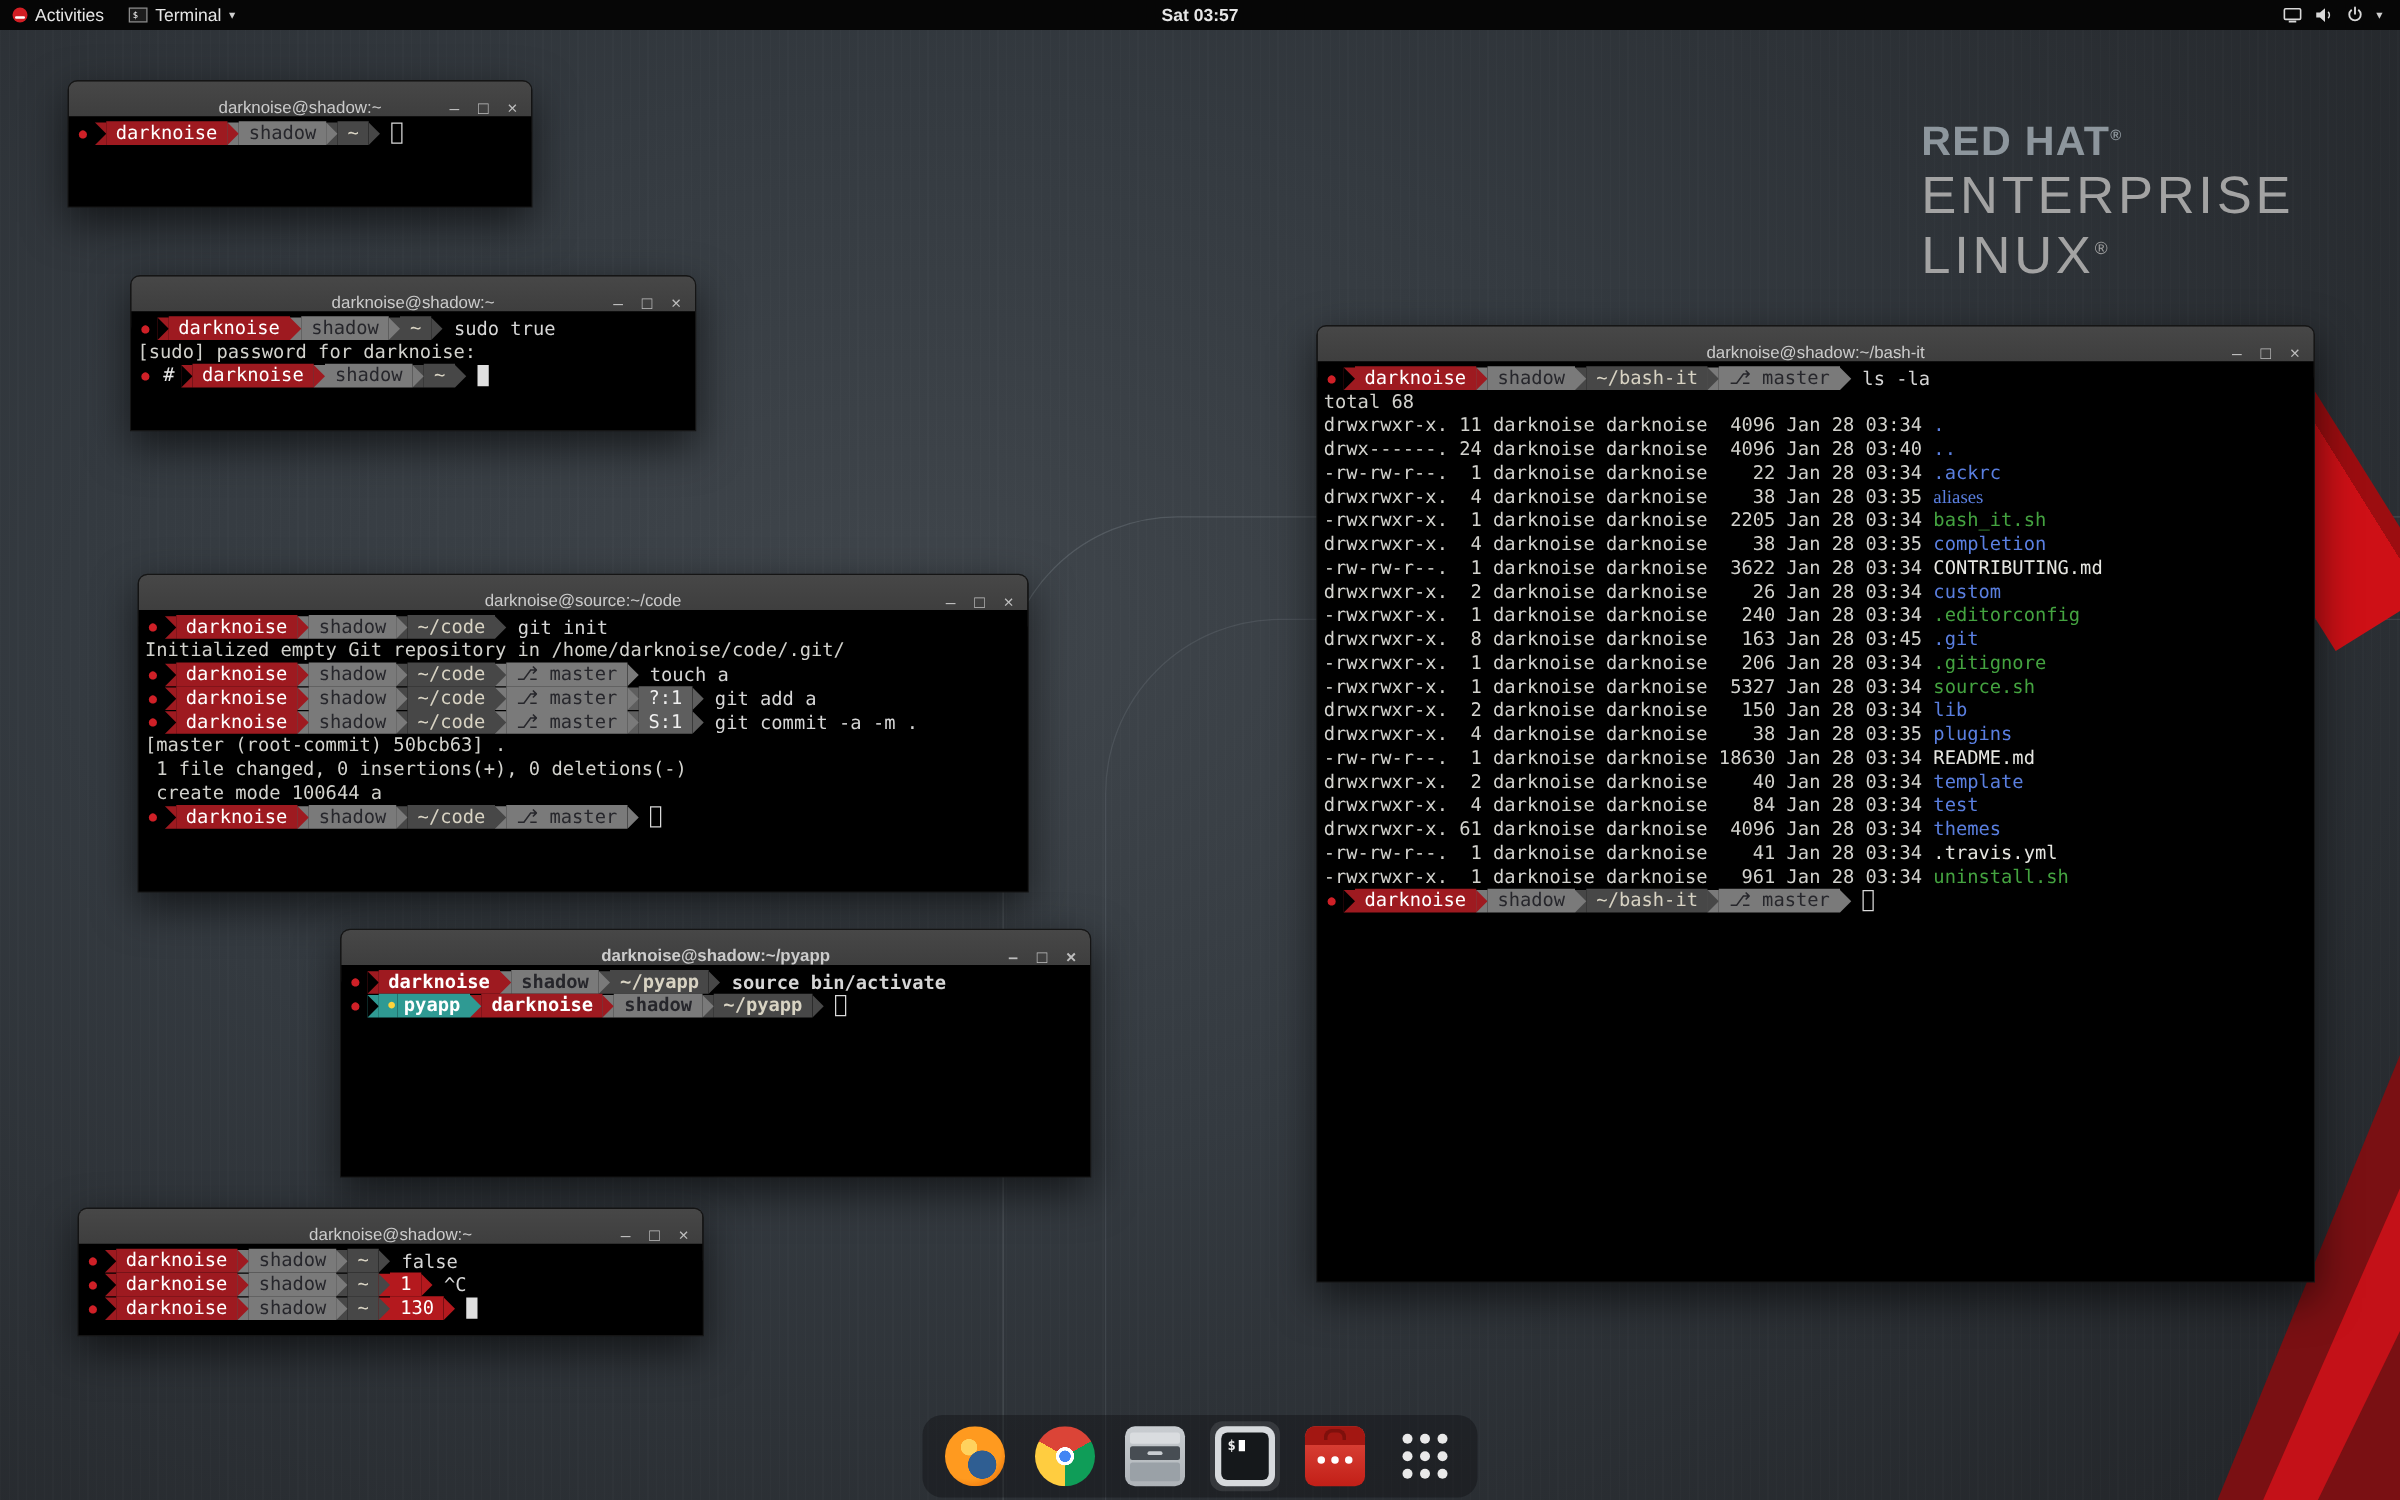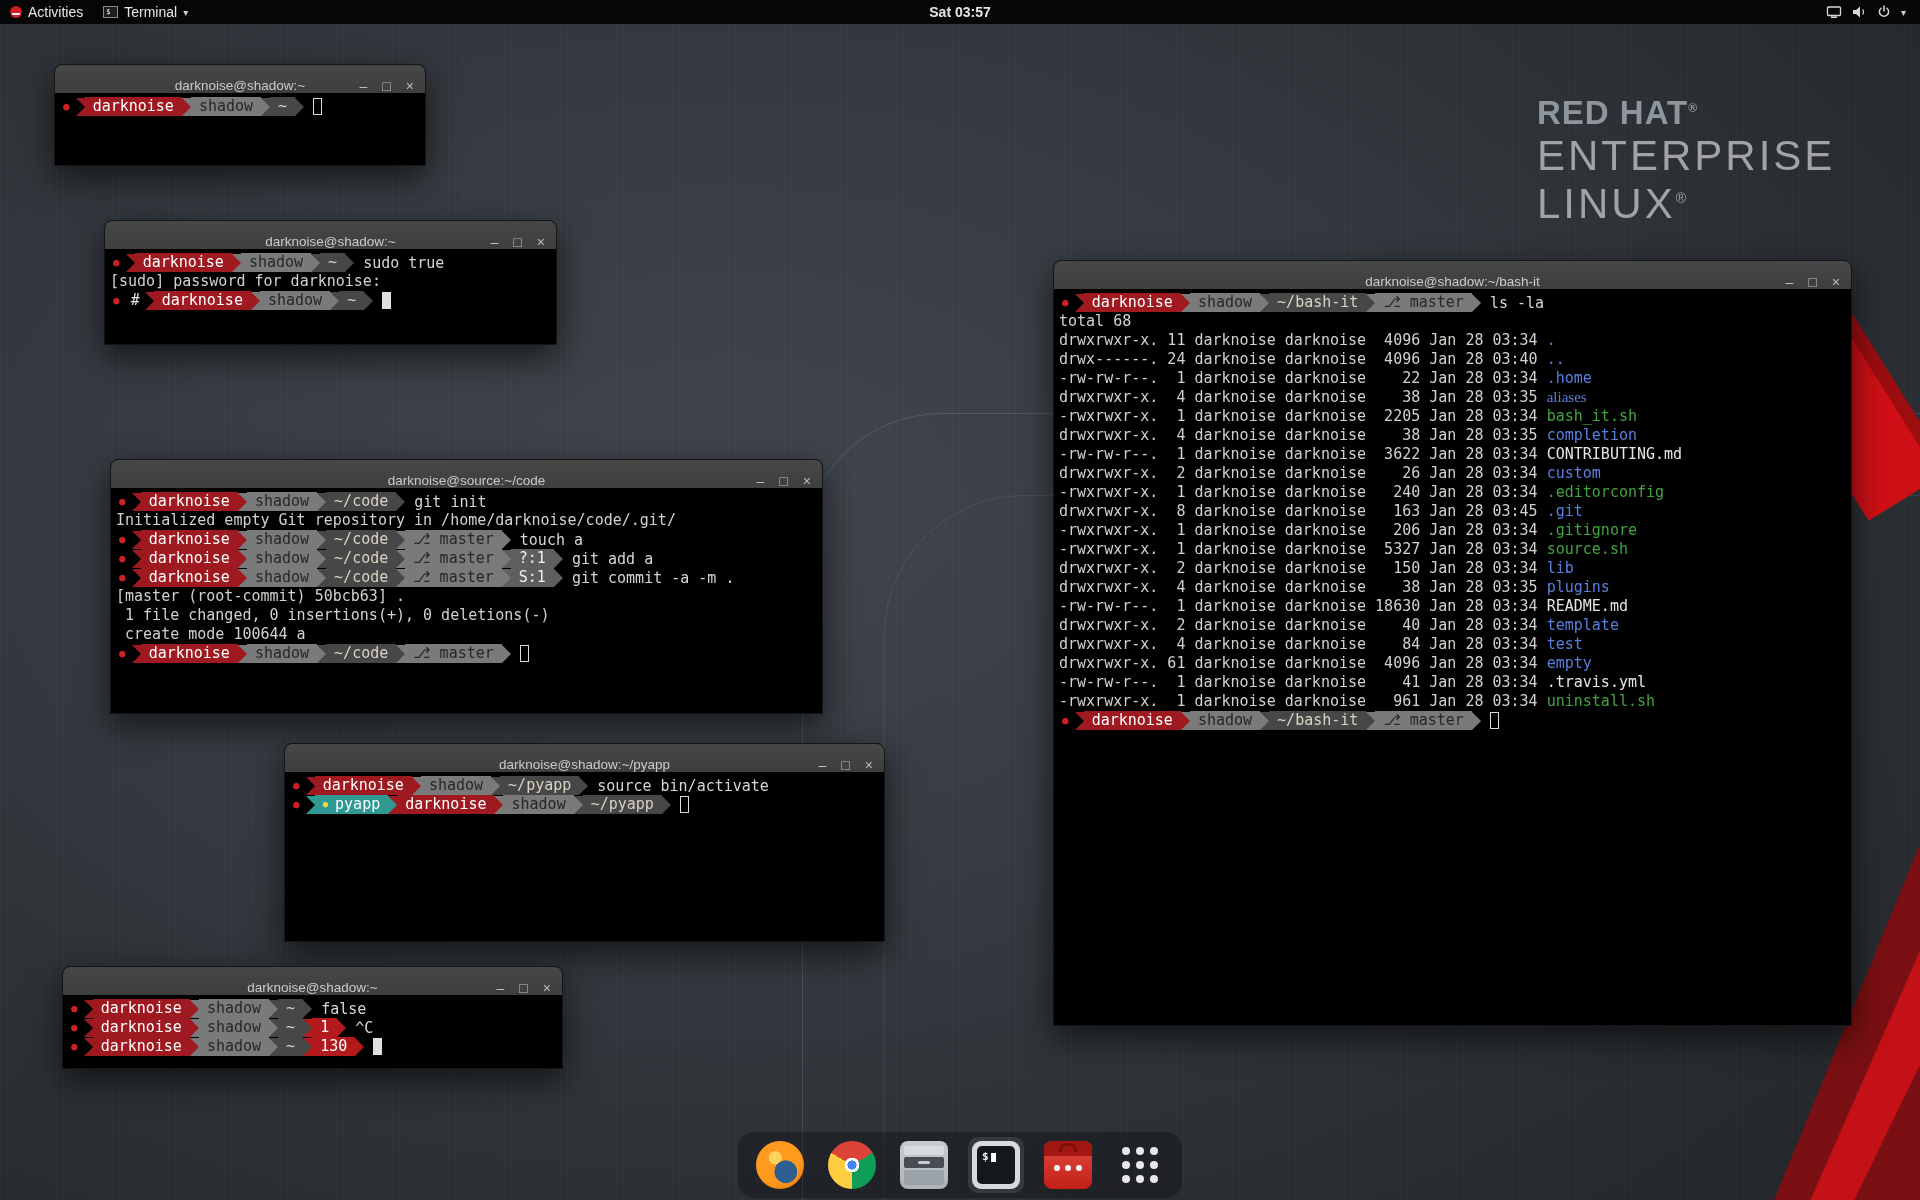--- a/index.html
+++ b/index.html
@@ -161,21 +161,21 @@
         <div class="outline">Initialized empty Git repository in /home/darknoise/code/.git/</div>
         <div class="tline"><span class="seg seg-os" style="background: rgb(0, 0, 0); color: rgb(207, 32, 39);">●</span><span class="arr" style="background: rgb(158, 26, 32); border-left-color: rgb(0, 0, 0);"></span><span class="seg seg-user" style="background: rgb(158, 26, 32); color: rgb(255, 255, 255);">darknoise</span><span class="arr" style="background: rgb(122, 122, 122); border-left-color: rgb(158, 26, 32);"></span><span class="seg seg-host" style="background: rgb(122, 122, 122); color: rgb(38, 38, 43);">shadow</span><span class="arr" style="background: rgb(71, 71, 71); border-left-color: rgb(122, 122, 122);"></span><span class="seg seg-path" style="background: rgb(71, 71, 71); color: rgb(216, 211, 195);">~/code</span><span class="arr" style="background: rgb(122, 122, 122); border-left-color: rgb(71, 71, 71);"></span><span class="seg seg-git" style="background: rgb(122, 122, 122); color: rgb(38, 38, 43);">⎇ master</span><span class="arr" style="background: rgb(0, 0, 0); border-left-color: rgb(122, 122, 122);"></span><span class="cmd">touch a</span></div>
         <div class="tline"><span class="seg seg-os" style="background: rgb(0, 0, 0); color: rgb(207, 32, 39);">●</span><span class="arr" style="background: rgb(158, 26, 32); border-left-color: rgb(0, 0, 0);"></span><span class="seg seg-user" style="background: rgb(158, 26, 32); color: rgb(255, 255, 255);">darknoise</span><span class="arr" style="background: rgb(122, 122, 122); border-left-color: rgb(158, 26, 32);"></span><span class="seg seg-host" style="background: rgb(122, 122, 122); color: rgb(38, 38, 43);">shadow</span><span class="arr" style="background: rgb(71, 71, 71); border-left-color: rgb(122, 122, 122);"></span><span class="seg seg-path" style="background: rgb(71, 71, 71); color: rgb(216, 211, 195);">~/code</span><span class="arr" style="background: rgb(122, 122, 122); border-left-color: rgb(71, 71, 71);"></span><span class="seg seg-git" style="background: rgb(122, 122, 122); color: rgb(38, 38, 43);">⎇ master</span><span class="arr" style="background: rgb(94, 94, 94); border-left-color: rgb(122, 122, 122);"></span><span class="seg seg-stat" style="background: rgb(94, 94, 94); color: rgb(240, 240, 240);">?:1</span><span class="arr" style="background: rgb(0, 0, 0); border-left-color: rgb(94, 94, 94);"></span><span class="cmd">git add a</span></div>
         <div class="tline"><span class="seg seg-os" style="background: rgb(0, 0, 0); color: rgb(207, 32, 39);">●</span><span class="arr" style="background: rgb(158, 26, 32); border-left-color: rgb(0, 0, 0);"></span><span class="seg seg-user" style="background: rgb(158, 26, 32); color: rgb(255, 255, 255);">darknoise</span><span class="arr" style="background: rgb(122, 122, 122); border-left-color: rgb(158, 26, 32);"></span><span class="seg seg-host" style="background: rgb(122, 122, 122); color: rgb(38, 38, 43);">shadow</span><span class="arr" style="background: rgb(71, 71, 71); border-left-color: rgb(122, 122, 122);"></span><span class="seg seg-path" style="background: rgb(71, 71, 71); color: rgb(216, 211, 195);">~/code</span><span class="arr" style="background: rgb(122, 122, 122); border-left-color: rgb(71, 71, 71);"></span><span class="seg seg-git" style="background: rgb(122, 122, 122); color: rgb(38, 38, 43);">⎇ master</span><span class="arr" style="background: rgb(94, 94, 94); border-left-color: rgb(122, 122, 122);"></span><span class="seg seg-stat" style="background: rgb(94, 94, 94); color: rgb(240, 240, 240);">S:1</span><span class="arr" style="background: rgb(0, 0, 0); border-left-color: rgb(94, 94, 94);"></span><span class="cmd">git commit -a -m .</span></div>
         <div class="outline">[master (root-commit) 50bcb63] .</div>
         <div class="outline"> 1 file changed, 0 insertions(+), 0 deletions(-)</div>
         <div class="outline"> create mode 100644 a</div>
         <div class="tline"><span class="seg seg-os" style="background: rgb(0, 0, 0); color: rgb(207, 32, 39);">●</span><span class="arr" style="background: rgb(158, 26, 32); border-left-color: rgb(0, 0, 0);"></span><span class="seg seg-user" style="background: rgb(158, 26, 32); color: rgb(255, 255, 255);">darknoise</span><span class="arr" style="background: rgb(122, 122, 122); border-left-color: rgb(158, 26, 32);"></span><span class="seg seg-host" style="background: rgb(122, 122, 122); color: rgb(38, 38, 43);">shadow</span><span class="arr" style="background: rgb(71, 71, 71); border-left-color: rgb(122, 122, 122);"></span><span class="seg seg-path" style="background: rgb(71, 71, 71); color: rgb(216, 211, 195);">~/code</span><span class="arr" style="background: rgb(122, 122, 122); border-left-color: rgb(71, 71, 71);"></span><span class="seg seg-git" style="background: rgb(122, 122, 122); color: rgb(38, 38, 43);">⎇ master</span><span class="arr" style="background: rgb(0, 0, 0); border-left-color: rgb(122, 122, 122);"></span><span class="cur cur-hollow"></span></div>
       </div>
     </div>
-    <div class="window" style="left: 284px; top: 743px; width: 601px; height: 199px;">
+    <div class="window" style="left: 272px; top: 743px; width: 601px; height: 199px; font-weight: bold;">
       <div class="titlebar">
         <div class="tb-title">darknoise@shadow:~/pyapp</div>
         <div class="tb-btns">
           <span>–</span>
           <span>□</span>
           <span>×</span>
         </div>
       </div>
       <div class="tbody">
         <div class="tline"><span class="seg seg-os" style="background: rgb(0, 0, 0); color: rgb(207, 32, 39);">●</span><span class="arr" style="background: rgb(158, 26, 32); border-left-color: rgb(0, 0, 0);"></span><span class="seg seg-user" style="background: rgb(158, 26, 32); color: rgb(255, 255, 255);">darknoise</span><span class="arr" style="background: rgb(122, 122, 122); border-left-color: rgb(158, 26, 32);"></span><span class="seg seg-host" style="background: rgb(122, 122, 122); color: rgb(38, 38, 43);">shadow</span><span class="arr" style="background: rgb(71, 71, 71); border-left-color: rgb(122, 122, 122);"></span><span class="seg seg-path" style="background: rgb(71, 71, 71); color: rgb(216, 211, 195);">~/pyapp</span><span class="arr" style="background: rgb(0, 0, 0); border-left-color: rgb(71, 71, 71);"></span><span class="cmd">source bin/activate</span></div>
@@ -204,36 +204,36 @@
           <span>–</span>
           <span>□</span>
           <span>×</span>
         </div>
       </div>
       <div class="tbody">
         <div class="tline"><span class="seg seg-os" style="background: rgb(0, 0, 0); color: rgb(207, 32, 39);">●</span><span class="arr" style="background: rgb(158, 26, 32); border-left-color: rgb(0, 0, 0);"></span><span class="seg seg-user" style="background: rgb(158, 26, 32); color: rgb(255, 255, 255);">darknoise</span><span class="arr" style="background: rgb(122, 122, 122); border-left-color: rgb(158, 26, 32);"></span><span class="seg seg-host" style="background: rgb(122, 122, 122); color: rgb(38, 38, 43);">shadow</span><span class="arr" style="background: rgb(71, 71, 71); border-left-color: rgb(122, 122, 122);"></span><span class="seg seg-path" style="background: rgb(71, 71, 71); color: rgb(216, 211, 195);">~/bash-it</span><span class="arr" style="background: rgb(122, 122, 122); border-left-color: rgb(71, 71, 71);"></span><span class="seg seg-git" style="background: rgb(122, 122, 122); color: rgb(38, 38, 43);">⎇ master</span><span class="arr" style="background: rgb(0, 0, 0); border-left-color: rgb(122, 122, 122);"></span><span class="cmd">ls -la</span></div>
         <div class="outline">total 68</div>
         <div class="outline">drwxrwxr-x. 11 darknoise darknoise  4096 Jan 28 03:34 <span style="color: rgb(90, 127, 224);">.</span></div>
         <div class="outline">drwx------. 24 darknoise darknoise  4096 Jan 28 03:40 <span style="color: rgb(90, 127, 224);">..</span></div>
-        <div class="outline">-rw-rw-r--.  1 darknoise darknoise    22 Jan 28 03:34 <span style="color: rgb(90, 127, 224);">.home</span></div>
+        <div class="outline">-rw-rw-r--.  1 darknoise darknoise    22 Jan 28 03:34 <span style="color: rgb(90, 127, 224);">.ackrc</span></div>
         <div class="outline">drwxrwxr-x.  4 darknoise darknoise    38 Jan 28 03:35 <span style="color: rgb(90, 127, 224); font-family: Liberation Serif, serif;">aliases</span></div>
         <div class="outline">-rwxrwxr-x.  1 darknoise darknoise  2205 Jan 28 03:34 <span style="color: rgb(68, 163, 64);">bash_it.sh</span></div>
         <div class="outline">drwxrwxr-x.  4 darknoise darknoise    38 Jan 28 03:35 <span style="color: rgb(90, 127, 224);">completion</span></div>
         <div class="outline">-rw-rw-r--.  1 darknoise darknoise  3622 Jan 28 03:34 <span style="color: rgb(230, 230, 225);">CONTRIBUTING.md</span></div>
         <div class="outline">drwxrwxr-x.  2 darknoise darknoise    26 Jan 28 03:34 <span style="color: rgb(90, 127, 224);">custom</span></div>
         <div class="outline">-rwxrwxr-x.  1 darknoise darknoise   240 Jan 28 03:34 <span style="color: rgb(68, 163, 64);">.editorconfig</span></div>
         <div class="outline">drwxrwxr-x.  8 darknoise darknoise   163 Jan 28 03:45 <span style="color: rgb(90, 127, 224);">.git</span></div>
         <div class="outline">-rwxrwxr-x.  1 darknoise darknoise   206 Jan 28 03:34 <span style="color: rgb(68, 163, 64);">.gitignore</span></div>
         <div class="outline">-rwxrwxr-x.  1 darknoise darknoise  5327 Jan 28 03:34 <span style="color: rgb(68, 163, 64);">source.sh</span></div>
         <div class="outline">drwxrwxr-x.  2 darknoise darknoise   150 Jan 28 03:34 <span style="color: rgb(90, 127, 224);">lib</span></div>
         <div class="outline">drwxrwxr-x.  4 darknoise darknoise    38 Jan 28 03:35 <span style="color: rgb(90, 127, 224);">plugins</span></div>
         <div class="outline">-rw-rw-r--.  1 darknoise darknoise 18630 Jan 28 03:34 <span style="color: rgb(230, 230, 225);">README.md</span></div>
         <div class="outline">drwxrwxr-x.  2 darknoise darknoise    40 Jan 28 03:34 <span style="color: rgb(90, 127, 224); text-align: right;">template</span></div>
         <div class="outline">drwxrwxr-x.  4 darknoise darknoise    84 Jan 28 03:34 <span style="color: rgb(90, 127, 224);">test</span></div>
-        <div class="outline">drwxrwxr-x. 61 darknoise darknoise  4096 Jan 28 03:34 <span style="color: rgb(90, 127, 224);">empty</span></div>
+        <div class="outline">drwxrwxr-x. 61 darknoise darknoise  4096 Jan 28 03:34 <span style="color: rgb(90, 127, 224);">themes</span></div>
         <div class="outline">-rw-rw-r--.  1 darknoise darknoise    41 Jan 28 03:34 <span style="color: rgb(230, 230, 225);">.travis.yml</span></div>
         <div class="outline">-rwxrwxr-x.  1 darknoise darknoise   961 Jan 28 03:34 <span style="color: rgb(68, 163, 64);">uninstall.sh</span></div>
         <div class="tline"><span class="seg seg-os" style="background: rgb(0, 0, 0); color: rgb(207, 32, 39);">●</span><span class="arr" style="background: rgb(158, 26, 32); border-left-color: rgb(0, 0, 0);"></span><span class="seg seg-user" style="background: rgb(158, 26, 32); color: rgb(255, 255, 255);">darknoise</span><span class="arr" style="background: rgb(122, 122, 122); border-left-color: rgb(158, 26, 32);"></span><span class="seg seg-host" style="background: rgb(122, 122, 122); color: rgb(38, 38, 43);">shadow</span><span class="arr" style="background: rgb(71, 71, 71); border-left-color: rgb(122, 122, 122);"></span><span class="seg seg-path" style="background: rgb(71, 71, 71); color: rgb(216, 211, 195);">~/bash-it</span><span class="arr" style="background: rgb(122, 122, 122); border-left-color: rgb(71, 71, 71);"></span><span class="seg seg-git" style="background: rgb(122, 122, 122); color: rgb(38, 38, 43);">⎇ master</span><span class="arr" style="background: rgb(0, 0, 0); border-left-color: rgb(122, 122, 122);"></span><span class="cur cur-hollow"></span></div>
       </div>
     </div>
   </div>
 
 <div id="dock">
     <div class="dock-item">
       <div class="ic ic-firefox"></div>

